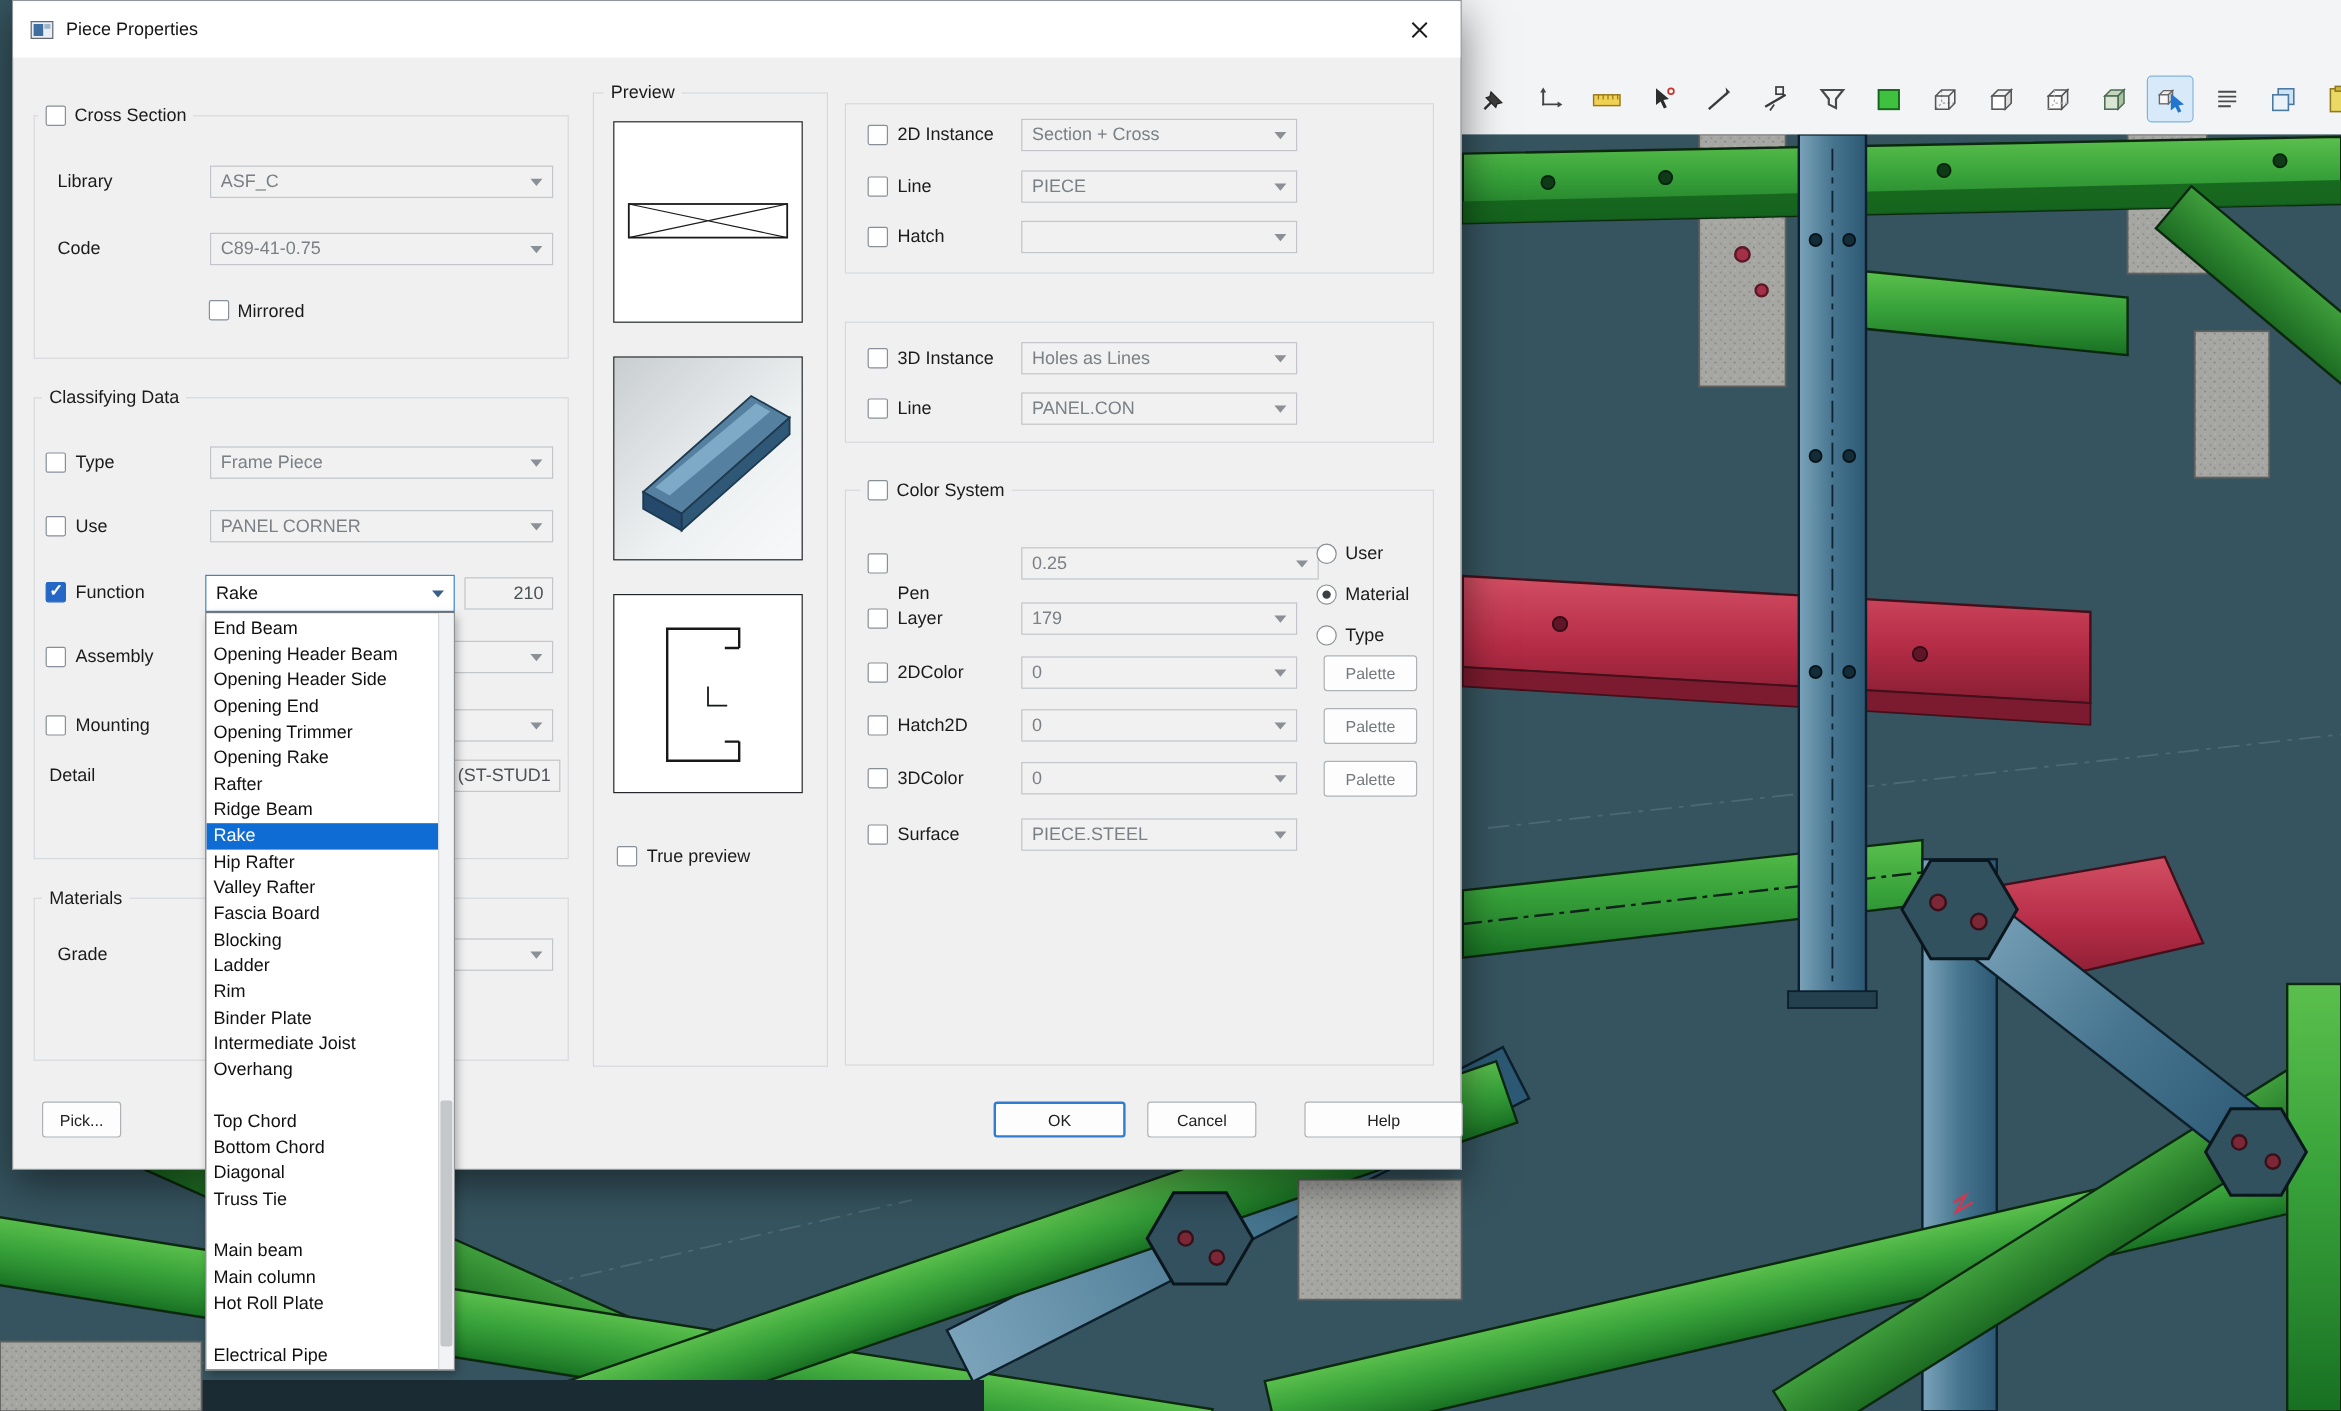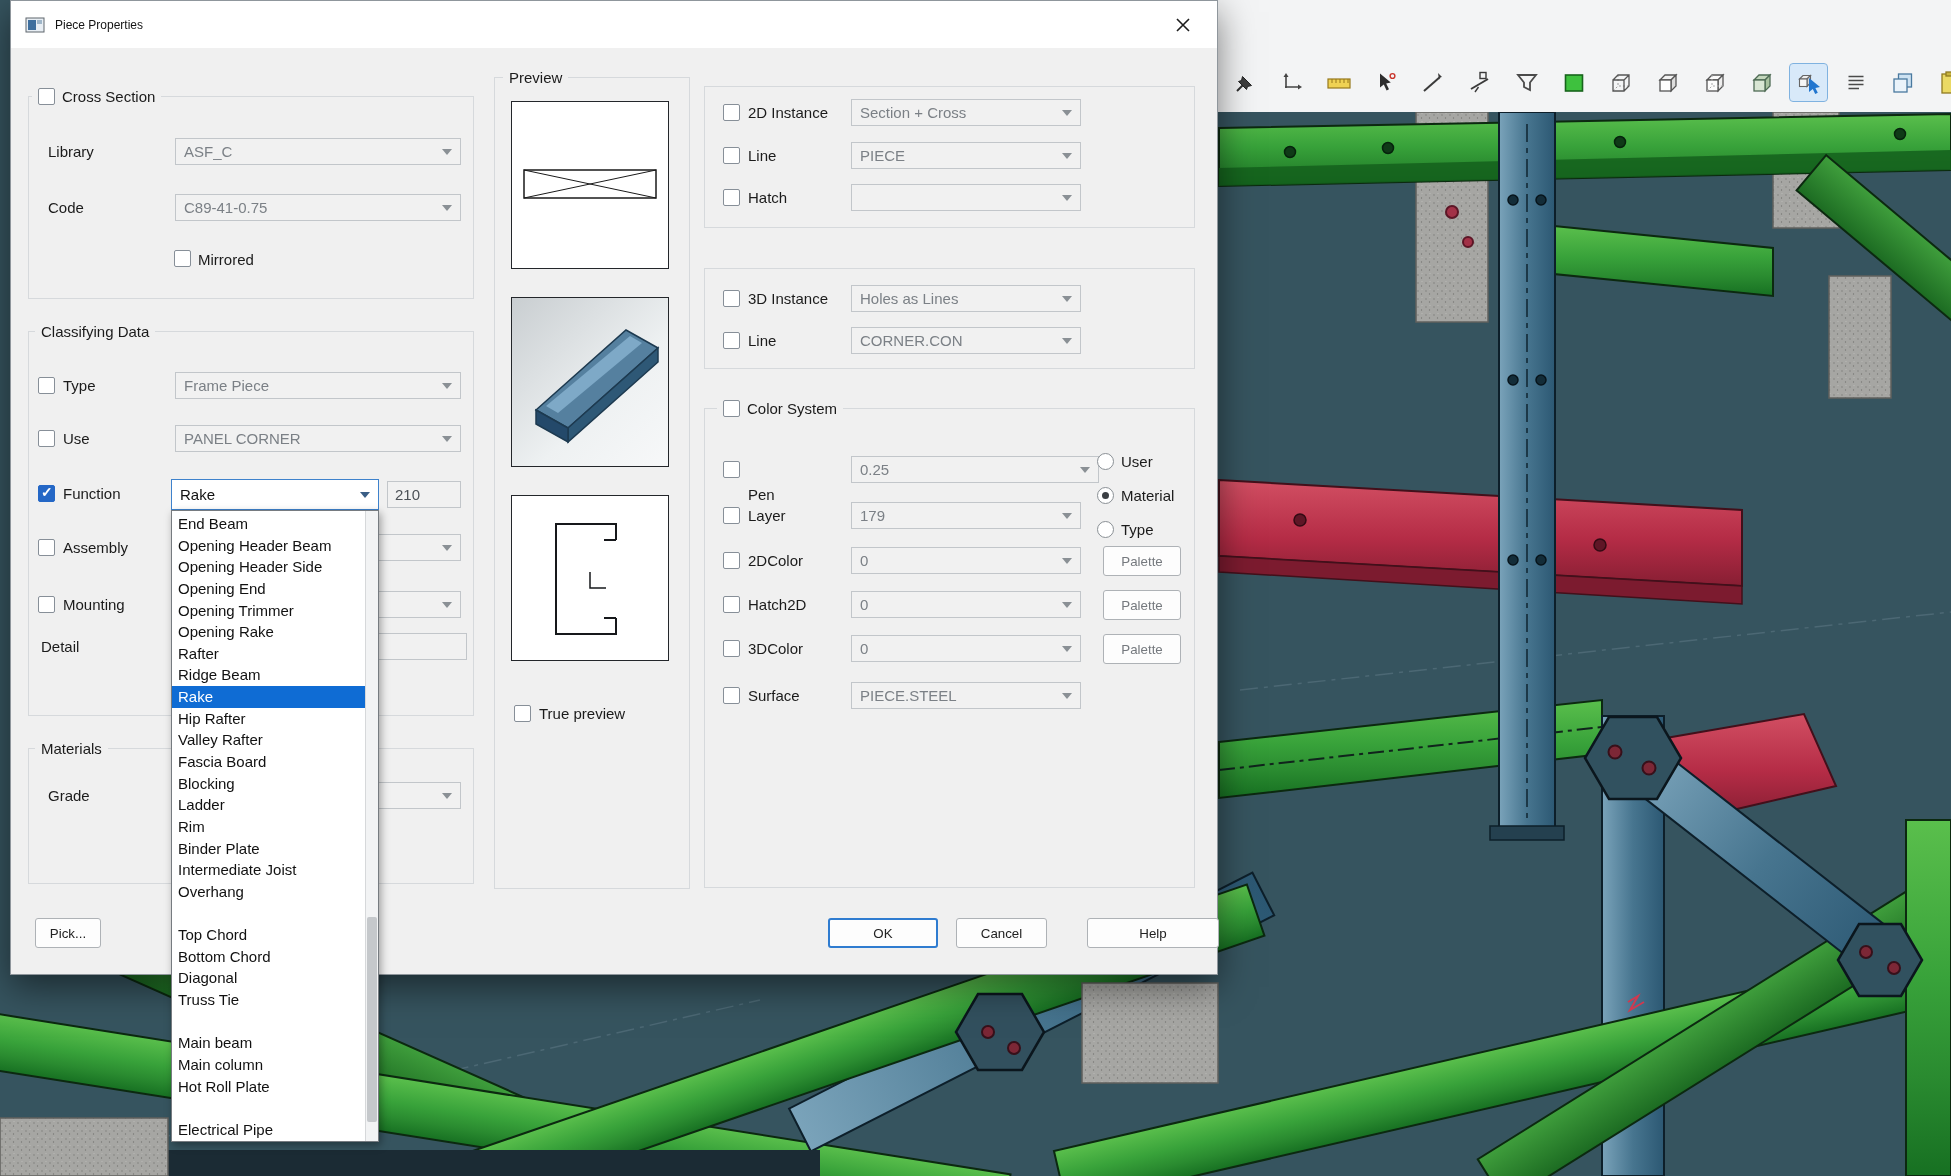--- a/index.html
+++ b/index.html
@@ -11,41 +11,41 @@
   
   .tbar{position:absolute;left:1218px;top:0;width:733px;height:112px;background:#f3f4f5;z-index:5;overflow:hidden;}
   .ticons{position:absolute;left:8px;top:64px;display:flex;gap:10px;}
   .tbtn{width:37px;height:37px;display:flex;align-items:center;justify-content:center;border-radius:3px;flex:0 0 auto;}
   .tbtn.active{background:#d8e9f9;outline:1px solid #7fb2e0;}
   
   .dlg{position:absolute;left:10px;top:0;width:1208px;height:975px;background:#f0f0f0;
        border:1px solid #8f969c;box-sizing:border-box;z-index:10;box-shadow:0 12px 34px rgba(0,0,0,.5);}
   .titlebar{position:absolute;left:0;top:0;width:100%;height:47px;background:#ffffff;display:flex;align-items:center;}
   .title-ic{margin-left:14px;}
-  .title-tx{margin-left:10px;font-size:12px;color:#141414;}
+  .title-tx{margin-left:10px;font-size:15px;color:#141414;}
   .close-btn{position:absolute;right:8px;top:0;width:52px;height:47px;display:flex;align-items:center;justify-content:center;}
   .grp{position:absolute;border:1px solid #d6d9dc;box-sizing:border-box;}
   .cap{position:absolute;background:#f0f0f0;height:22px;display:flex;align-items:center;gap:7px;padding:0 6px;white-space:nowrap;}
   .lb{position:absolute;white-space:nowrap;line-height:20px;color:#1b1b1b;}
   .cb{position:absolute;width:17px;height:17px;background:#fff;border:1px solid #878f98;border-radius:2px;box-sizing:border-box;}
   .cap .cb{position:static;flex:0 0 auto;}
   .cb.on{background:#2467c6;border-color:#2467c6;}
   .cb.on::after{content:"\2713";position:absolute;left:2px;top:-2px;color:#fff;font-size:14px;font-weight:bold;}
   .rad{position:absolute;width:17px;height:17px;border:1px solid #8a9095;border-radius:50%;background:#fff;box-sizing:border-box;}
   .rad.on::after{content:"";position:absolute;left:4px;top:4px;width:7px;height:7px;border-radius:50%;background:#3b3f44;}
   .dd{position:absolute;height:27px;background:#f1f1f1;border:1px solid #c2c6ca;box-sizing:border-box;
       display:flex;align-items:center;padding:0 8px;}
   .dd-t{flex:1;color:#7b8086;white-space:nowrap;overflow:hidden;}
   .dd-a{width:0;height:0;border-left:5px solid transparent;border-right:5px solid transparent;border-top:6px solid #8a9095;margin-left:4px;}
   .dd.open{background:#fff;border:1px solid #3e82cc;height:31px;}
   .dd.open .dd-t{color:#111;}
   .dd.open .dd-a{border-top-color:#3a5e85;}
   .fld{position:absolute;height:27px;background:#f1f1f1;border:1px solid #c2c6ca;box-sizing:border-box;
        display:flex;align-items:center;padding:0 7px;color:#4c5156;}
-  .fld.right{}
+  .fld.right{justify-content:flex-end;}
   .btn{position:absolute;height:30px;background:#fdfdfd;border:1px solid #aeb2b6;border-radius:3px;box-sizing:border-box;
        display:flex;align-items:center;justify-content:center;color:#222;}
   .btn.primary{border:2px solid #2f7cd0;}
   .btn.dim{color:#75797e;}
   .pv{position:absolute;background:#fff;border:1px solid #23262a;box-sizing:border-box;}
   .pv.shade{background:linear-gradient(135deg,#c9ced1,#eef1f2 60%,#f7f8f9);}
   
   .listpop{position:absolute;left:160px;top:509px;width:208px;height:632px;background:#fff;border:1px solid #767b80;
            box-sizing:border-box;z-index:50;box-shadow:2px 3px 8px rgba(0,0,0,.35);}
   .items{position:absolute;left:0;top:2px;right:12px;bottom:0;overflow:hidden;}
@@ -420,21 +420,21 @@
     <div class="grp" style="left:693px;top:267px;width:491px;height:101px"></div>
     <span class="cb" style="left:712px;top:289px"></span>
     <span class="lb" style="left:737px;top:288px">3D Instance</span>
     <div class="dd" style="left:840px;top:284px;width:230px">
       <span class="dd-t">Holes as Lines</span>
         <span class="dd-a"></span>
     </div>
     <span class="cb" style="left:712px;top:331px"></span>
     <span class="lb" style="left:737px;top:330px">Line</span>
     <div class="dd" style="left:840px;top:326px;width:230px">
-      <span class="dd-t">CORNER.CON</span>
+      <span class="dd-t">PANEL.CON</span>
         <span class="dd-a"></span>
     </div>
 
     <div class="grp" style="left:693px;top:407px;width:491px;height:480px"></div>
     <div class="cap" style="left:706px;top:396px">
       <span class="cb"></span>
       <span>Color System</span>
     </div>
     <span class="cb" style="left:712px;top:460px"></span>
     <span class="lb" style="left:737px;top:484px">Pen</span>

